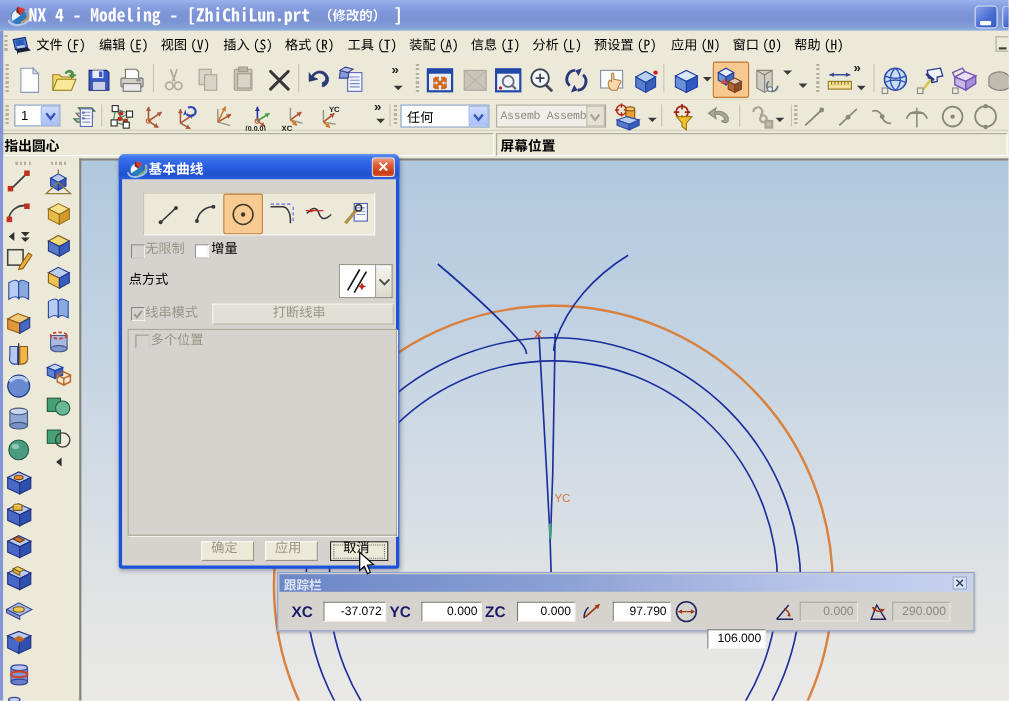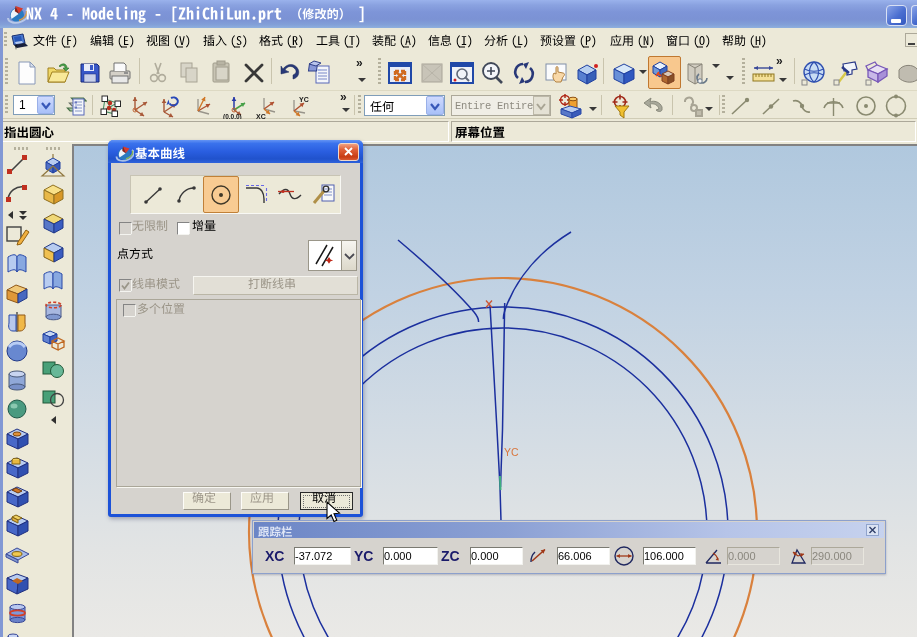--- a/index.html
+++ b/index.html
@@ -1,21 +1,21 @@
 <!DOCTYPE html>
 <html><head><meta charset="utf-8"><style>
 * { margin:0; padding:0; box-sizing:border-box; }
 html,body { width:917px; height:637px; overflow:hidden; font-family:"Liberation Sans", sans-serif; }
 #page { position:relative; width:917px; height:637px; background:#ece9d8; }
 .abs { position:absolute; }
 .sep1 { position:absolute; width:1px; background:#c9c4ad; }
 .grip { position:absolute; width:3px; background-image:repeating-linear-gradient(180deg,#b4b09c 0 2px, transparent 2px 4px); }
 .dd { position:absolute; width:0; height:0; border-left:4px solid transparent; border-right:4px solid transparent; border-top:4px solid #383838; }
 .field { position:absolute; height:18px; background:#fff; border:1px solid #7a7a72; border-right-color:#f2f2ee; border-bottom-color:#f2f2ee;
-  font-size:11px; padding:2px 3px 0 0; color:#000; }
+  font-size:11px; text-align:right; padding:2px 3px 0 0; color:#000; }
 .gfield { background:#d6d3ce; color:#8a877e; border:1px solid #aca89a; border-right-color:#e8e6de; border-bottom-color:#e8e6de; }
 </style></head>
 <body>
 <div id="page">
     <div class="abs" style="left:0;top:0;width:917px;height:28px;background:linear-gradient(180deg,#9ab2ec 0%,#8aa2e0 18%,#7e95d8 42%,#7b92d4 68%,#83a0d8 88%,#8fb0de 100%);"></div>
     <svg class="abs" style="left:6px;top:3px" width="23" height="23">
       <circle cx="11" cy="12" r="7" fill="#2a7ac0"></circle>
       <path d="M5.5 16 A7.5 7.5 0 0 1 8.5 6 L12.5 11 Z" fill="#eef4fa"></path>
       <path d="M9.5 3 L17 5.5 L12.8 10.8 Z" fill="#d93a2a"></path>
       <path d="M9.5 3 L12.8 10.8 L8.8 8.2 Z" fill="#8a2015"></path>
@@ -307,21 +307,21 @@
       <path d="M9.6 21.3 L14 22 L12.5 17.7 Z" fill="#d07828"></path>
       <text x="13" y="8" font-size="7" font-weight="bold" fill="#181818" font-family="Liberation Sans">YC</text>
     </svg>
     <div class="abs" style="left:340px;top:90px;font-weight:bold;font-size:12px;color:#202020">»</div>
     <div class="dd" style="left:342px;top:108px"></div>
     <div class="abs" style="left:364px;top:95px;width:81px;height:21px;background:#fff;border:1px solid #7f9db9;"></div>
     <div class="abs" style="left:426px;top:96px;width:18px;height:19px;background:linear-gradient(180deg,#cfdafe,#a8c0f8);border:1px solid #9ab0e8;border-radius:2px;"></div>
     <svg class="abs" style="left:430px;top:103px" width="10" height="8">
       <path d="M1 1 L5 6 L9 1" fill="none" stroke="#3858b8" stroke-width="2.2"></path>
     </svg>
-    <div class="abs" style="left:451px;top:95px;width:100px;height:21px;background:#f0eee6;border:1px solid #aca899;font-family:'Liberation Mono',monospace;font-size:10.5px;color:#8e8b80;padding:4px 0 0 3px;letter-spacing:-0.3px;">Entire Entire</div>
+    <div class="abs" style="left:451px;top:95px;width:100px;height:21px;background:#f0eee6;border:1px solid #aca899;font-family:'Liberation Mono',monospace;font-size:10.5px;color:#8e8b80;padding:4px 0 0 3px;letter-spacing:-0.3px;">Assemb Assemb</div>
     <div class="abs" style="left:533px;top:96px;width:17px;height:19px;background:#e4e1d4;border:1px solid #bcb8a8;"></div>
     <svg class="abs" style="left:536px;top:103px" width="10" height="8">
       <path d="M1 1 L5 6 L9 1" fill="none" stroke="#a8a494" stroke-width="2"></path>
     </svg>
     <svg class="abs" style="left:557px;top:93px" width="30" height="26">
       <circle cx="8" cy="7" r="4.5" fill="none" stroke="#b02818" stroke-width="1.4"></circle>
       <path d="M8 1 v4 M8 9 v4 M2 7 h4 M10 7 h4" stroke="#b02818" stroke-width="1.4"></path>
       <rect x="12" y="6" width="8" height="10" fill="#f0a030" stroke="#905010"></rect>
       <ellipse cx="16" cy="6" rx="4" ry="1.8" fill="#f8c868" stroke="#905010"></ellipse>
       <path d="M4 16 L13 13 L24 16 L15 20 Z" fill="#b8ccf0" stroke="#2848a8"></path>
@@ -615,22 +615,22 @@
     <div style="position:absolute;left:252px;top:520px;width:634px;height:54px;z-index:20;background:#d6d3ce;border:1px solid #8ca0cc;box-shadow:0 1px 2px rgba(60,60,90,.3)">
       <div style="position:absolute;left:1px;top:1px;width:630px;height:16px;background:linear-gradient(90deg,#6c86c6 0%,#8ba0d4 40%,#b6c4e8 75%,#c6d2ee 100%);"></div>
       <div style="position:absolute;left:613px;top:3px;width:13px;height:12px;background:#dce4f4;border:1px solid #90a4cc;"></div>
       <svg style="position:absolute;left:613px;top:3px" width="13" height="12">
         <path d="M3.5 3 L9.5 9 M9.5 3 L3.5 9" stroke="#30406a" stroke-width="1.4"></path>
       </svg>
     </div>
     <div class="field" style="left:294px;top:547px;width:57px;z-index:21">-37.072</div>
     <div class="field" style="left:383px;top:547px;width:55px;z-index:21">0.000</div>
     <div class="field" style="left:470px;top:547px;width:53px;z-index:21">0.000</div>
-    <div class="field" style="left:557px;top:547px;width:53px;z-index:21">66.006</div>
-    <div class="field" style="left:643px;top:547px;width:53px;z-index:21">106.000</div>
+    <div class="field" style="left:557px;top:547px;width:53px;z-index:21">97.790</div>
+    <div class="field" style="left:643px;top:572px;width:53px;z-index:21">106.000</div>
     <div class="field gfield" style="left:727px;top:547px;width:53px;z-index:21">0.000</div>
     <div class="field gfield" style="left:811px;top:547px;width:53px;z-index:21">290.000</div>
     <div class="abs" style="left:265px;top:548px;font-weight:bold;font-size:14px;color:#1a1a6a;z-index:21;">XC</div>
     <div class="abs" style="left:354px;top:548px;font-weight:bold;font-size:14px;color:#1a1a6a;z-index:21;">YC</div>
     <div class="abs" style="left:441px;top:548px;font-weight:bold;font-size:14px;color:#1a1a6a;z-index:21;">ZC</div>
     <svg class="abs" style="left:528px;top:546px;z-index:21" width="22" height="20">
       <path d="M3 16 A13 13 0 0 1 7 6" fill="none" stroke="#202860" stroke-width="1.4"></path>
       <path d="M4 15 L17 3.5" stroke="#a03818" stroke-width="1.6"></path>
       <path d="M15.6 7.8 L17 3.5 L12.6 4.3 Z" fill="#a03818"></path>
     </svg>

